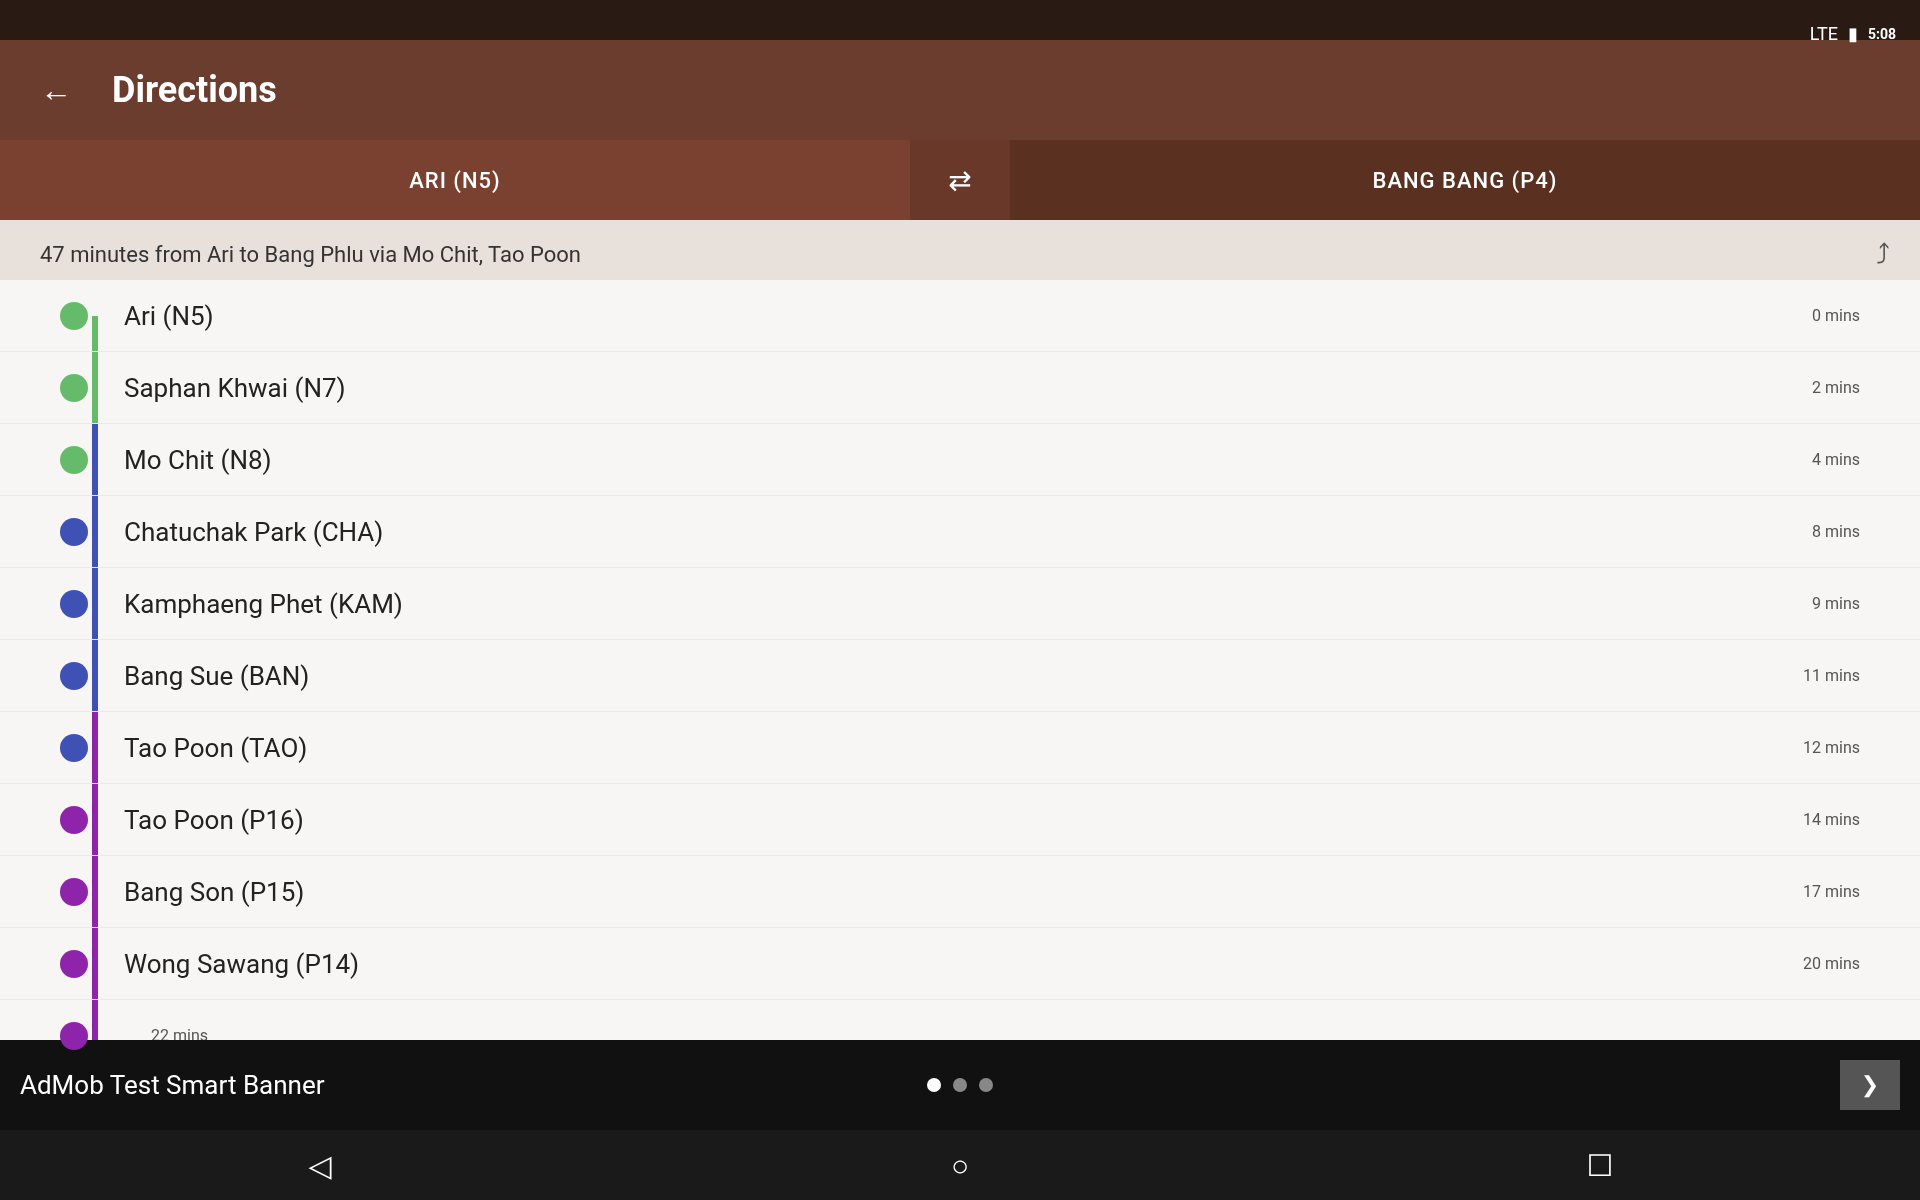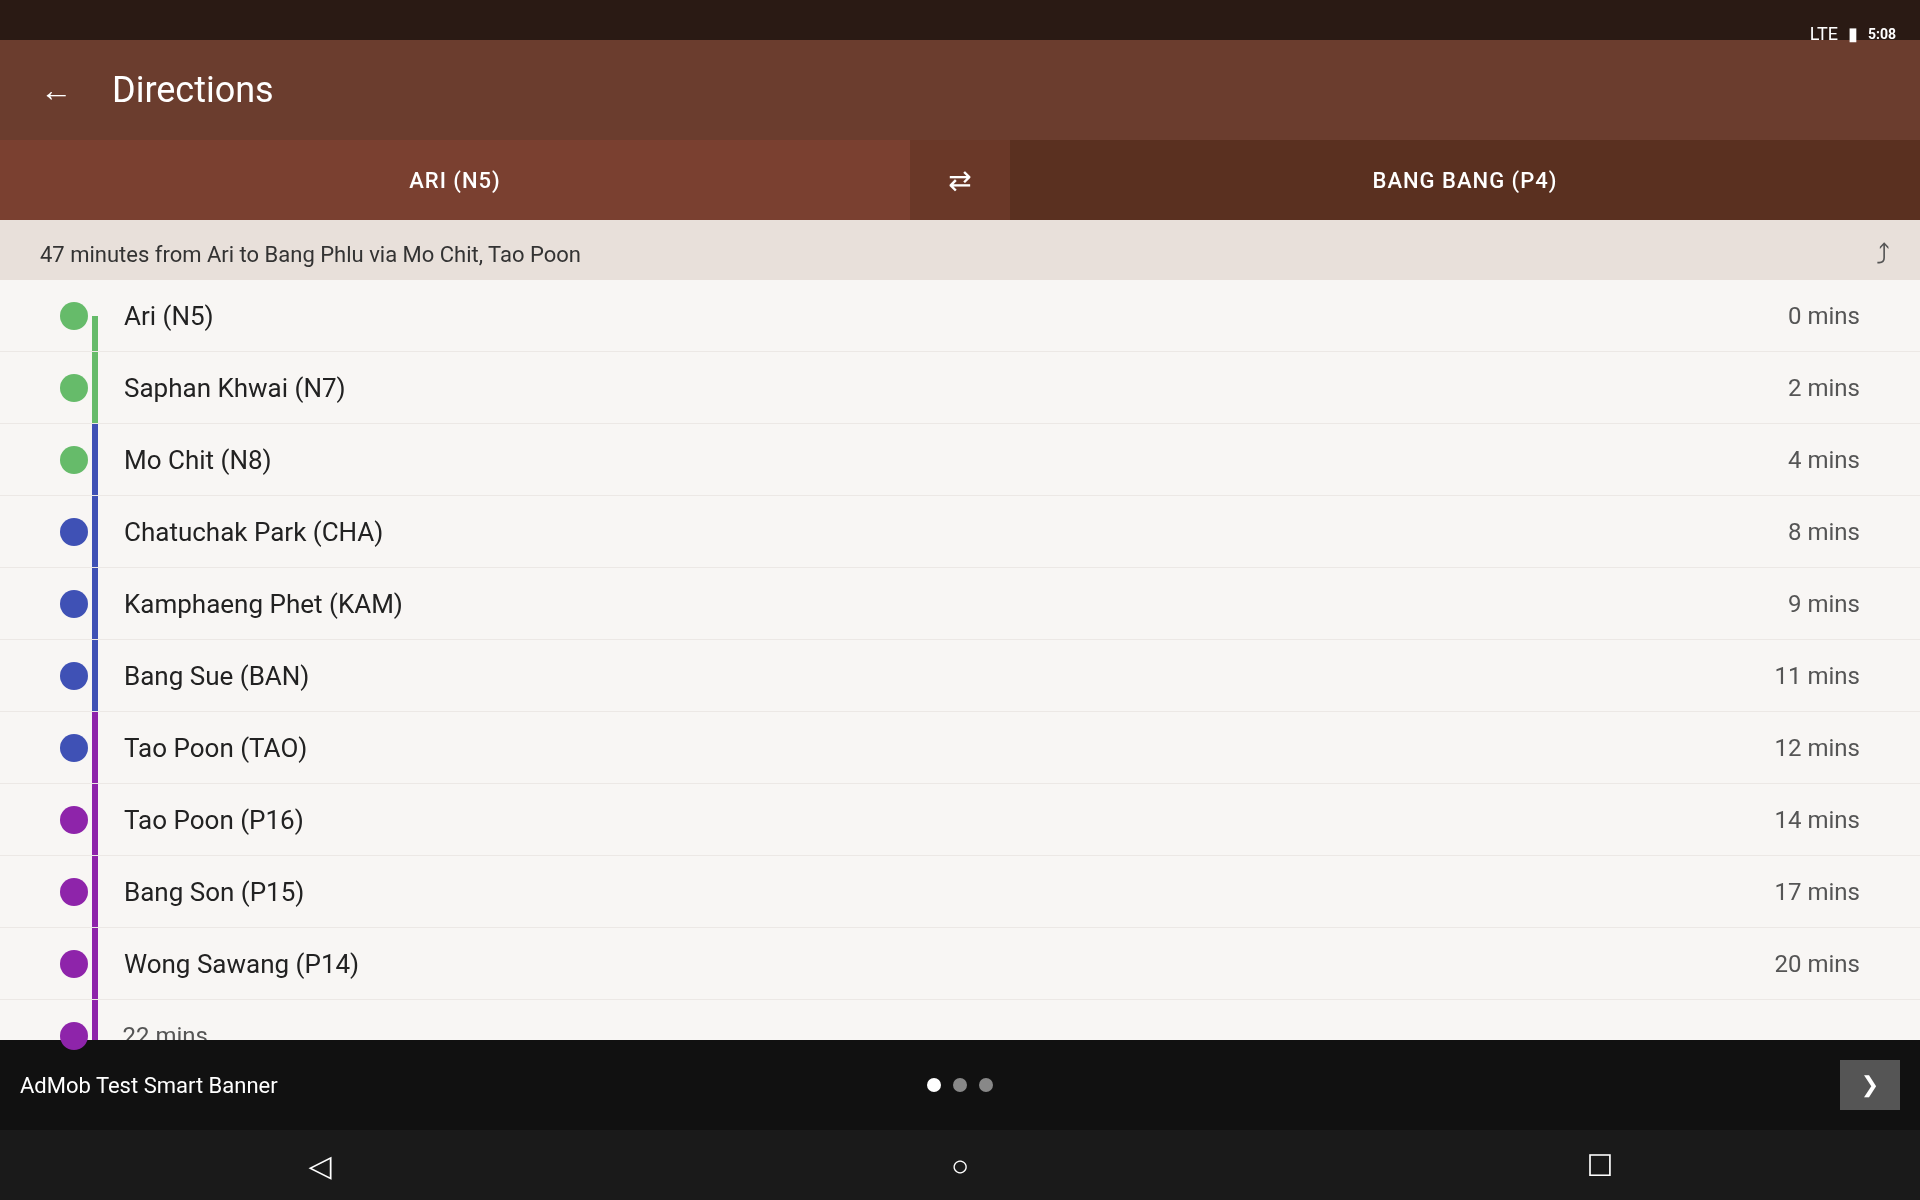--- a/index.html
+++ b/index.html
@@ -47,21 +47,21 @@
       gap: 40px;
     }
     .back-arrow {
       color: #fff;
       font-size: 32px;
       cursor: pointer;
     }
     .header-title {
       color: #fff;
       font-size: 36px;
-      font-weight: 400;
+      font-weight: 700;
     }
 
     
     #direction-bar {
       width: 100%;
       height: 80px;
       background: #5a3020;
       display: flex;
       align-items: center;
     }
@@ -151,42 +151,42 @@
     .dot.blue { background: #3f51b5; }
     .dot.purple { background: #8e24aa; }
 
     .station-name {
       margin-left: 36px;
       font-size: 26px;
       color: #222;
       flex: 1;
     }
     .station-time {
-      font-size: 24px;
+      font-size: 16px;
       color: #555;
       min-width: 120px;
       text-align: right;
     }
 
     
     #ad-banner {
       position: absolute;
       bottom: 70px;
       left: 0;
       width: 100%;
       height: 90px;
       background: #111;
       display: flex;
       align-items: center;
       justify-content: space-between;
       padding: 0 20px;
     }
     .ad-text {
       color: #fff;
-      font-size: 22px;
+      font-size: 26px;
     }
     .ad-next-btn {
       width: 60px;
       height: 50px;
       background: #555;
       border: none;
       display: flex;
       align-items: center;
       justify-content: center;
       cursor: pointer;

